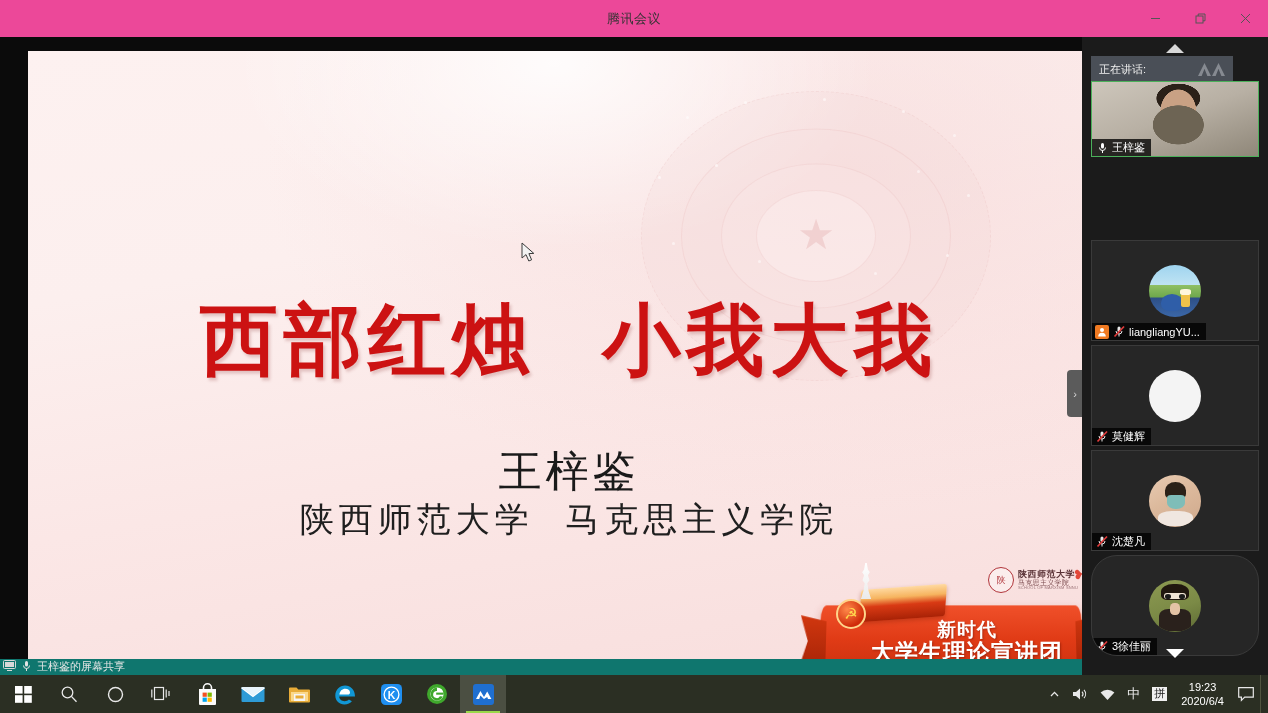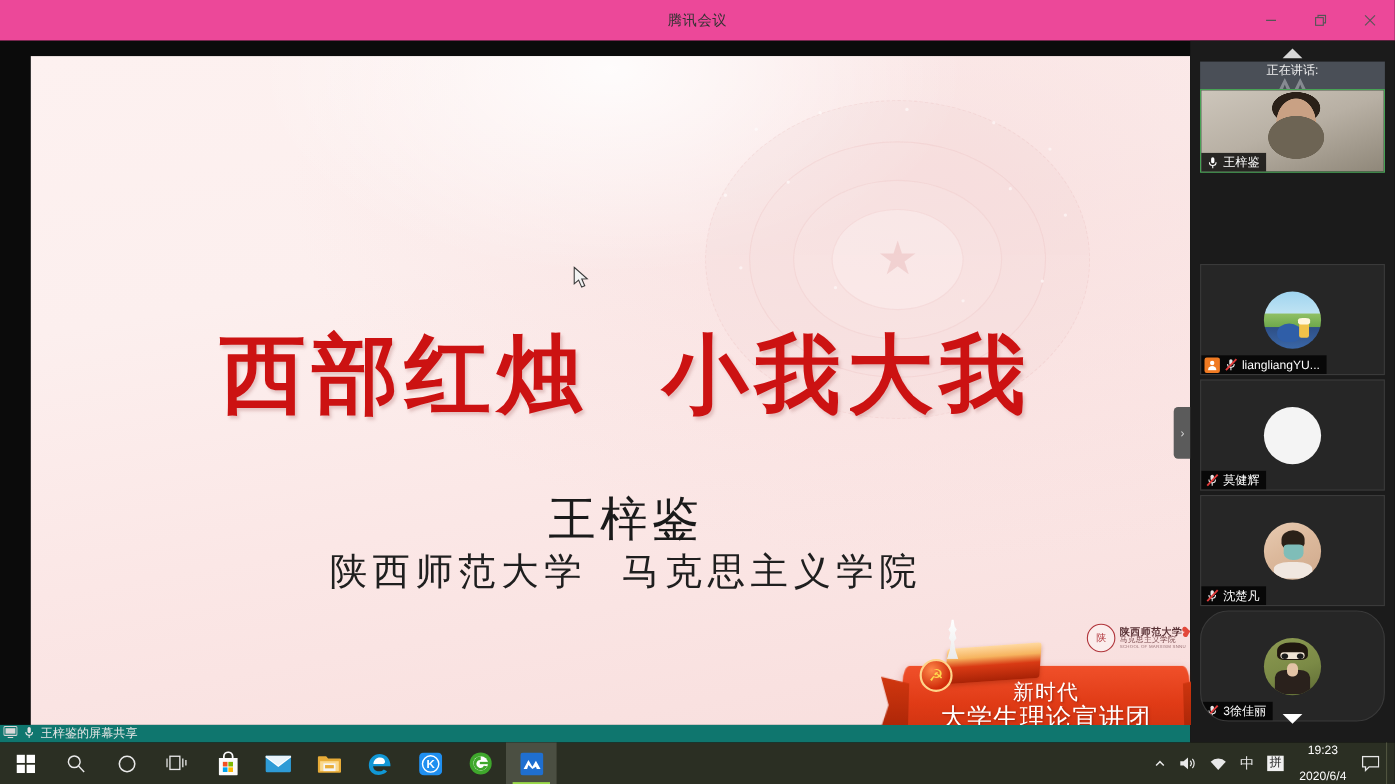--- a/index.html
+++ b/index.html
@@ -91,23 +91,23 @@
     box-shadow:0 4px 10px rgba(160,40,10,.3);
     transform:perspective(300px) rotateX(4deg);
   }
   #banner .ribbon:before, #banner .ribbon:after{
     content:""; position:absolute; top:10px; width:26px; height:52px;
     background:linear-gradient(180deg,#d1370f,#a82407);
   }
   #banner .ribbon:before{ left:-20px; clip-path:polygon(0 0,100% 12%,100% 88%,0 100%,30% 50%); }
   #banner .ribbon:after{ right:-20px; clip-path:polygon(0 12%,100% 0,70% 50%,100% 100%,0 88%); }
   #banner .btext{
-    position:absolute; left:22px; top:48px; width:262px; height:66px;
+    position:absolute; left:38px; top:48px; width:262px; height:66px;
     display:flex; flex-direction:column; align-items:center; justify-content:center;
-    color:#fff; font-weight:400; line-height:1.05; letter-spacing:1px;
+    color:#fff; font-weight:700; line-height:1.05; letter-spacing:1px;
     text-shadow:1px 1px 2px rgba(120,20,0,.55); z-index:3;
   }
   #banner .bt1{ font-size:19px; }
   #banner .bt2{ font-size:23px; }
   #banner .emblem{
     position:absolute; left:38px; top:38px; width:30px; height:30px; border-radius:50%;
     background:radial-gradient(circle at 35% 32%, #ff8a4a, #d02b0a 70%);
     border:2px solid #ffd48a; z-index:4;
     display:flex; align-items:center; justify-content:center;
     color:#ffd84d; font-size:15px;
@@ -173,24 +173,23 @@
   }
   #panel-scroll-down{
     position:absolute; left:0; bottom:14px; width:186px; height:16px;
     display:flex; align-items:center; justify-content:center;
   }
   #panel-scroll-down .tri{
     width:0;height:0;border-left:9px solid transparent;border-right:9px solid transparent;
     border-top:9px solid #ffffff;
   }
   #speaking-bar{
-    position:absolute; left:9px; top:19px; width:168px; height:27px;
+    position:absolute; left:9px; top:19px; width:142px; height:27px;
     background:#4a4f57; display:flex; align-items:center; padding:0 8px;
     justify-content:space-between;
-    flex-direction:column;
   }
   #speaking-bar .lbl{ color:#f0f0f0; font-size:11px; }
   #speaking-bar .wmlogo{ display:flex; gap:1px; opacity:.45; }
   #speaking-bar .wmlogo span{
     display:block; width:13px; height:13px; background:#cfd3d8;
     clip-path:polygon(50% 0,100% 100%,72% 100%,50% 45%,28% 100%,0 100%);
   }
 
   .tile{
     position:absolute; left:9px; width:168px;
@@ -221,21 +220,21 @@
   #taskbar .tb-ic{
     width:46px; height:38px; display:flex; align-items:center; justify-content:center;
     position:relative;
   }
   #taskbar .tb-ic.active{ background:#4b4f42; }
   #taskbar .tb-ic.active:after{
     content:""; position:absolute; left:6px; right:6px; bottom:0; height:2px; background:#9ad94a;
   }
   #tray{ position:absolute; right:0; top:0; height:38px; display:flex; align-items:center; }
   #tray .tr{ height:38px; display:flex; align-items:center; justify-content:center; color:#e8e8e8; font-size:13px; padding:0 6px; }
-  #clock{ display:flex; flex-direction:column; align-items:center; justify-content:space-between;
+  #clock{ display:flex; flex-direction:column; align-items:center; justify-content:center;
     color:#fff; font-size:11px; line-height:1.3; padding:0 8px; height:38px; }
   #showdesk{ width:8px; height:38px; border-left:1px solid #50543f; }
 
   
   #cursor{ position:absolute; left:521px; top:191px; width:16px; height:22px; pointer-events:none; }
 </style>
 </head>
 <body>
 
 <div id="titlebar">

